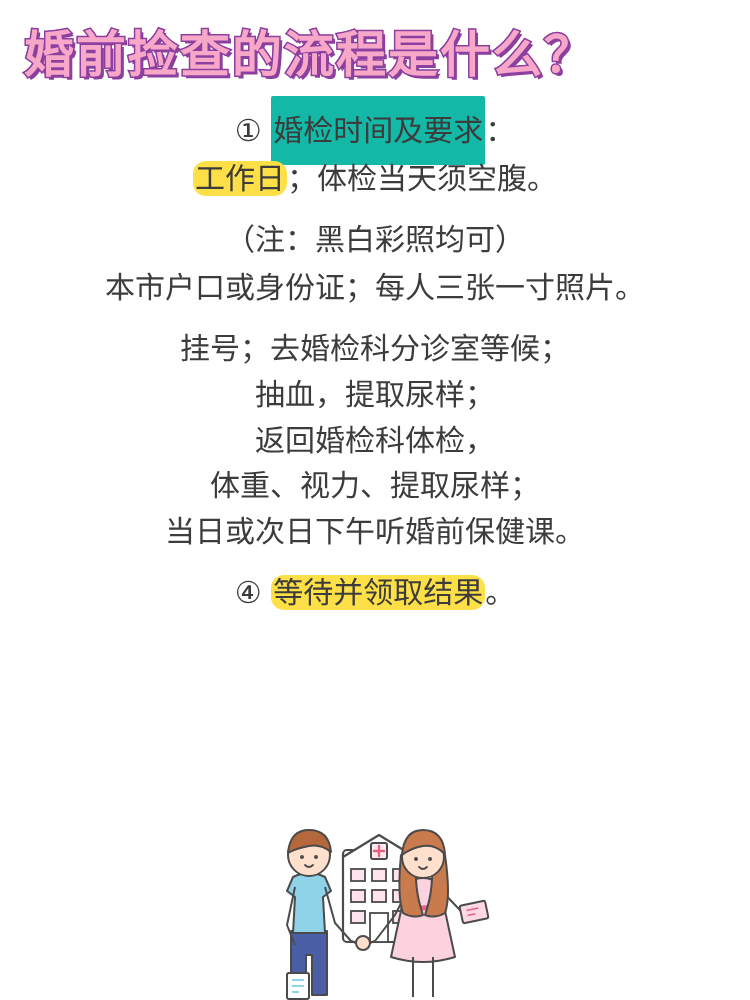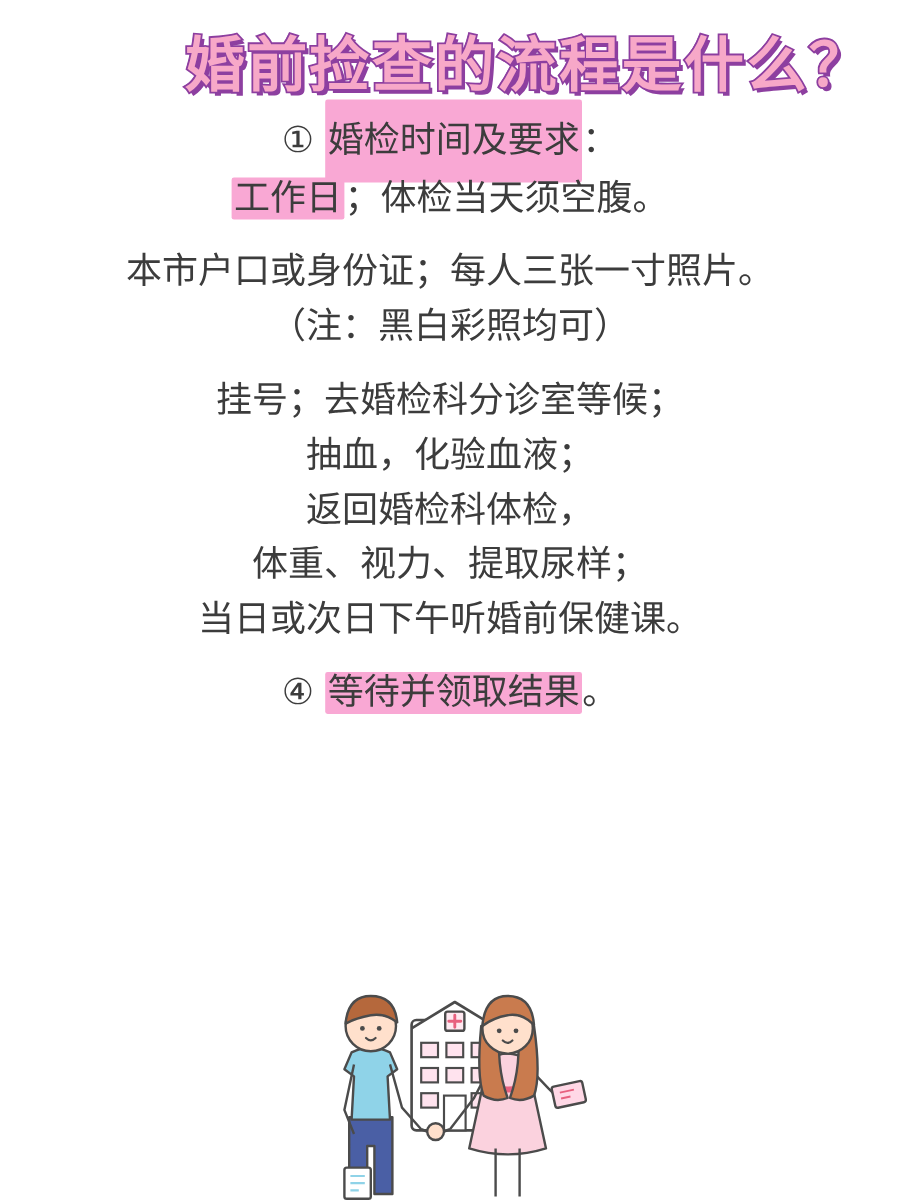--- a/index.html
+++ b/index.html
@@ -18,23 +18,23 @@
     position: relative;
     width: 750px;
     height: 1000px;
     background: #ffffff;
     box-sizing: border-box;
     padding: 18px 24px 0 24px;
   }
 
   
   .title-wrap {
-    text-align: right;
+    text-align: left;
     margin-top: 10px;
-    margin-bottom: 12px;
+    margin-bottom: 25px;
   }
   .title {
     display: inline-block;
     font-size: 50px;
     font-weight: bold;
     letter-spacing: 2px;
     line-height: 1.1;
     color: #f7a8c8;
     -webkit-text-stroke: 3px #8d3fa0;
     paint-order: stroke fill;
@@ -51,26 +51,26 @@
     font-size: 30px;
     line-height: 1.52;
     color: #3c3c3c;
     white-space: nowrap;
   }
   .line.small-gap { margin-top: 2px; }
   .block { margin-bottom: 16px; }
   .block-1 { margin-top: 6px; }
 
   .hl-yellow {
-    background: #f9a8d4;
+    background: #fde047;
     padding: 0 2px;
-    border-radius: 2px;
+    border-radius: 13px;
   }
   .hl-pink {
-    background: #f9a8d4;
+    background: #14b8a6;
     padding: 17px 2px;
     border-radius: 2px;
   }
   .num {
     color: #3c3c3c;
   }
 
   
   .illustration {
     position: absolute;
@@ -99,27 +99,27 @@
       <div class="line">
         <span class="num">①</span>
         <span> </span><span class="hl-pink">婚检时间及要求</span><span>：</span>
       </div>
       <div class="line small-gap">
         <span class="hl-yellow">工作日</span><span>；体检当天须空腹。</span>
       </div>
     </div>
 
     <div class="block">
+      <div class="line">（注：黑白彩照均可）</div>
       <div class="line small-gap">本市户口或身份证；每人三张一寸照片。</div>
-      <div class="line">（注：黑白彩照均可）</div>
     </div>
 
     <div class="block">
       <div class="line small-gap">挂号；去婚检科分诊室等候；</div>
-      <div class="line">抽血，化验血液；</div>
+      <div class="line">抽血，提取尿样；</div>
       <div class="line">返回婚检科体检，</div>
       <div class="line">体重、视力、提取尿样；</div>
       <div class="line">当日或次日下午听婚前保健课。</div>
     </div>
 
     <div class="block">
       <div class="line">
         <span class="num">④</span>
         <span> </span><span class="hl-yellow">等待并领取结果</span><span>。</span>
       </div>

